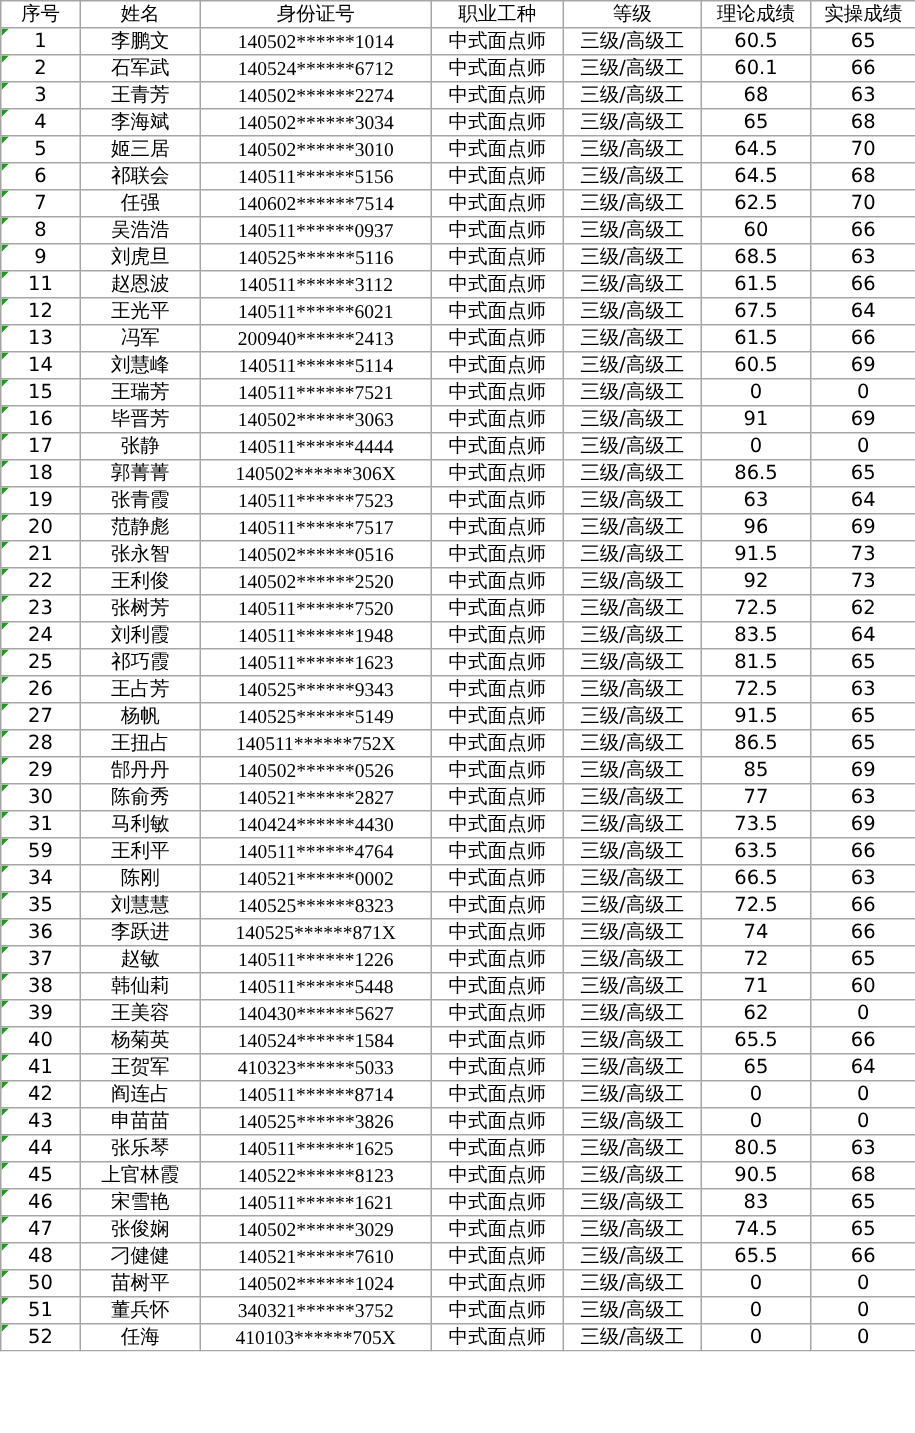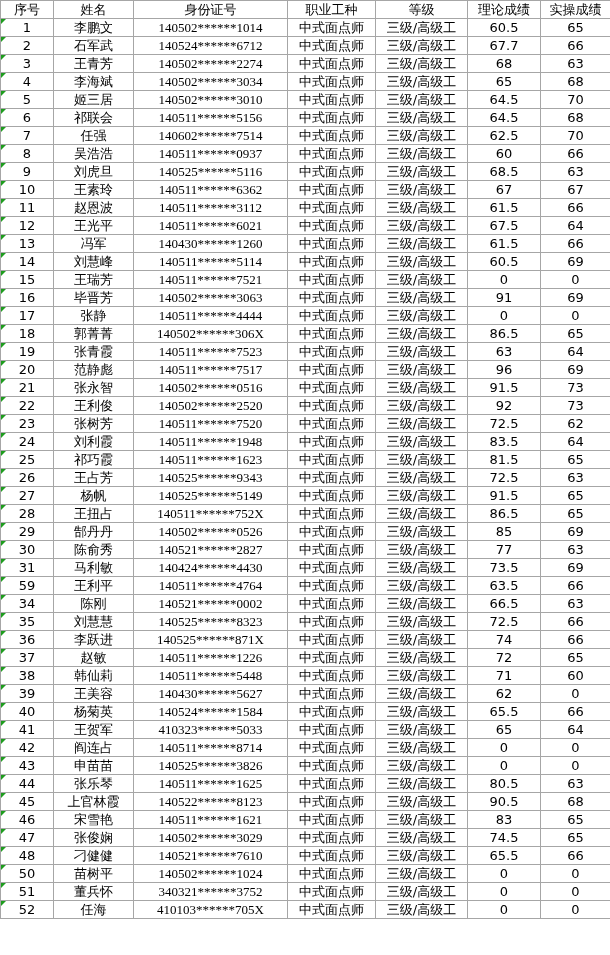--- a/index.html
+++ b/index.html
@@ -85,21 +85,21 @@
         <td class="cell-level"><span>三级/高级工</span></td>
         <td class="cell-theory-score"><span>60.5</span></td>
         <td class="cell-practical-score"><span>65</span></td>
       </tr>
       <tr>
         <td class="cell-no"><span class="err-tri"></span><span>2</span></td>
         <td class="cell-name"><span>石军武</span></td>
         <td class="cell-id"><span>140524******6712</span></td>
         <td class="cell-occupation"><span>中式面点师</span></td>
         <td class="cell-level"><span>三级/高级工</span></td>
-        <td class="cell-theory-score"><span>67.7</span></td>
+        <td class="cell-theory-score"><span>60.1</span></td>
         <td class="cell-practical-score"><span>66</span></td>
       </tr>
       <tr>
         <td class="cell-no"><span class="err-tri"></span><span>3</span></td>
         <td class="cell-name"><span>王青芳</span></td>
         <td class="cell-id"><span>140502******2274</span></td>
         <td class="cell-occupation"><span>中式面点师</span></td>
         <td class="cell-level"><span>三级/高级工</span></td>
         <td class="cell-theory-score"><span>68</span></td>
         <td class="cell-practical-score"><span>63</span></td>
@@ -152,50 +152,41 @@
       <tr>
         <td class="cell-no"><span class="err-tri"></span><span>9</span></td>
         <td class="cell-name"><span>刘虎旦</span></td>
         <td class="cell-id"><span>140525******5116</span></td>
         <td class="cell-occupation"><span>中式面点师</span></td>
         <td class="cell-level"><span>三级/高级工</span></td>
         <td class="cell-theory-score"><span>68.5</span></td>
         <td class="cell-practical-score"><span>63</span></td>
       </tr>
       <tr>
-        <td class="cell-no"><span class="err-tri"></span><span>10</span></td>
-        <td class="cell-name"><span>王素玲</span></td>
-        <td class="cell-id"><span>140511******6362</span></td>
-        <td class="cell-occupation"><span>中式面点师</span></td>
-        <td class="cell-level"><span>三级/高级工</span></td>
-        <td class="cell-theory-score"><span>67</span></td>
-        <td class="cell-practical-score"><span>67</span></td>
-      </tr>
-      <tr>
         <td class="cell-no"><span class="err-tri"></span><span>11</span></td>
         <td class="cell-name"><span>赵恩波</span></td>
         <td class="cell-id"><span>140511******3112</span></td>
         <td class="cell-occupation"><span>中式面点师</span></td>
         <td class="cell-level"><span>三级/高级工</span></td>
         <td class="cell-theory-score"><span>61.5</span></td>
         <td class="cell-practical-score"><span>66</span></td>
       </tr>
       <tr>
         <td class="cell-no"><span class="err-tri"></span><span>12</span></td>
         <td class="cell-name"><span>王光平</span></td>
         <td class="cell-id"><span>140511******6021</span></td>
         <td class="cell-occupation"><span>中式面点师</span></td>
         <td class="cell-level"><span>三级/高级工</span></td>
         <td class="cell-theory-score"><span>67.5</span></td>
         <td class="cell-practical-score"><span>64</span></td>
       </tr>
       <tr>
         <td class="cell-no"><span class="err-tri"></span><span>13</span></td>
         <td class="cell-name"><span>冯军</span></td>
-        <td class="cell-id"><span>140430******1260</span></td>
+        <td class="cell-id"><span>200940******2413</span></td>
         <td class="cell-occupation"><span>中式面点师</span></td>
         <td class="cell-level"><span>三级/高级工</span></td>
         <td class="cell-theory-score"><span>61.5</span></td>
         <td class="cell-practical-score"><span>66</span></td>
       </tr>
       <tr>
         <td class="cell-no"><span class="err-tri"></span><span>14</span></td>
         <td class="cell-name"><span>刘慧峰</span></td>
         <td class="cell-id"><span>140511******5114</span></td>
         <td class="cell-occupation"><span>中式面点师</span></td>

